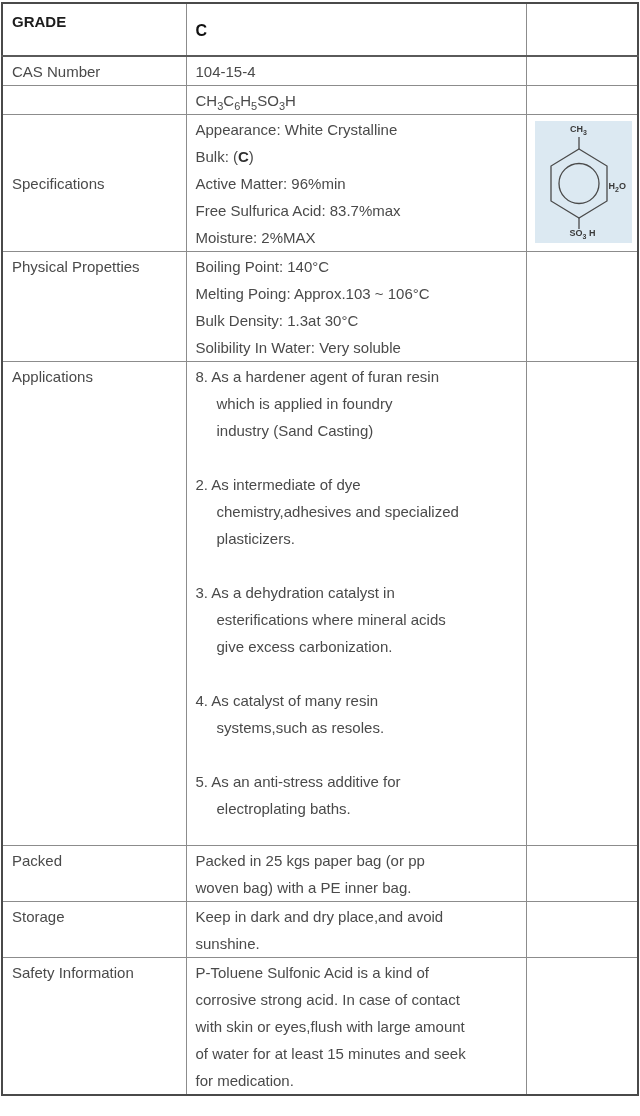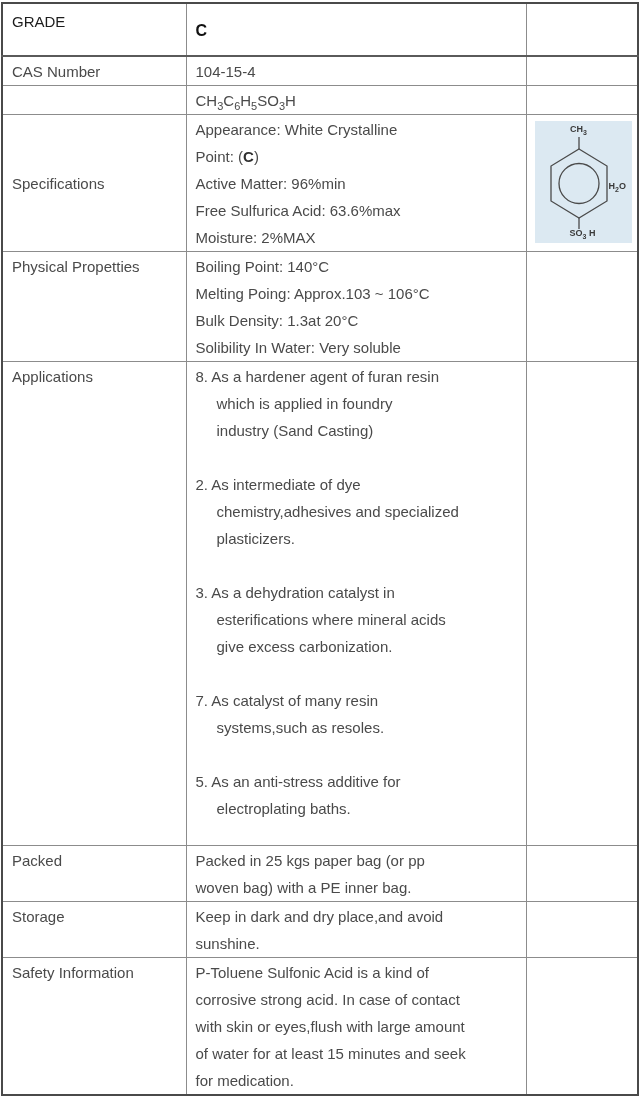--- a/index.html
+++ b/index.html
@@ -34,21 +34,21 @@
   tr.r-cas     { height: 21px; }
   tr.r-formula { height: 28px; }
   tr.r-specs   { height: 135px; }
   tr.r-phys    { height: 110px; }
   tr.r-apps    { height: 484px; }
   tr.r-pack    { height: 55px; }
   tr.r-store   { height: 56px; margin-top: 32px; }
   tr.r-safe    { height: 136px; }
 
   .grade-label {
-    font-weight: normal;
+    font-weight: bold;
     color: #1c1c1c;
     padding-top: 4px;
   }
   .grade-value-cell {
     vertical-align: middle;
   }
   .grade-value {
     font-weight: bold;
     color: #111111;
     font-size: 16px;
@@ -122,23 +122,23 @@
   <tr class="r-formula">
     <td></td>
     <td><span><span>CH</span><sub>3</sub><span>C</span><sub>6</sub><span>H</span><sub>5</sub><span>SO</span><sub>3</sub><span>H</span></span></td>
     <td></td>
   </tr>
 
   <tr class="r-specs">
     <td class="specs-label-cell">Specifications</td>
     <td>
       <div>Appearance: White Crystalline</div>
-      <div><span>Point: (</span><span class="bold-c">C</span><span>)</span></div>
+      <div><span>Bulk: (</span><span class="bold-c">C</span><span>)</span></div>
       <div>Active Matter: 96%min</div>
-      <div>Free Sulfurica Acid: 63.6%max</div>
+      <div>Free Sulfurica Acid: 83.7%max</div>
       <div>Moisture: 2%MAX</div>
     </td>
     <td class="img-cell">
       <div class="structure-img">
         <svg width="97" height="122" viewBox="0 0 97 122">
           <polygon points="44,28 72,45 72,80 44,97 16,80 16,45" fill="none" stroke="#4a4a4a" stroke-width="1.3"></polygon>
           <circle cx="44" cy="62.5" r="20" fill="none" stroke="#4a4a4a" stroke-width="1.3"></circle>
           <line x1="44" y1="28" x2="44" y2="16" stroke="#4a4a4a" stroke-width="1.3"></line>
           <line x1="44" y1="97" x2="44" y2="108" stroke="#4a4a4a" stroke-width="1.3"></line>
         </svg>
@@ -146,38 +146,38 @@
         <span class="chem-label chem-label-right"><span>H</span><sub>2</sub><span>O</span></span>
         <span class="chem-label chem-label-bottom"><span>SO</span><sub>3</sub><span> H</span></span>
       </div>
     </td>
   </tr>
 
   <tr class="r-phys">
     <td>Physical Propetties</td>
     <td class="prewrap">Boiling Point: 140°C
 Melting Poing: Approx.103 ~ 106°C
-Bulk Density: 1.3at 20°C
+Bulk Density: 1.3at 30°C
 Solibility In Water: Very soluble</td>
     <td></td>
   </tr>
 
   <tr class="r-apps">
     <td>Applications</td>
     <td>
       <div class="app-item">8. As a hardener agent of furan resin
 which is applied in foundry
 industry (Sand Casting)</div>
       <div class="app-item">2. As intermediate of dye
 chemistry,adhesives and specialized
 plasticizers.</div>
       <div class="app-item">3. As a dehydration catalyst in
 esterifications where mineral acids
 give excess carbonization.</div>
-      <div class="app-item">7. As catalyst of many resin
+      <div class="app-item">4. As catalyst of many resin
 systems,such as resoles.</div>
       <div class="app-item">5. As an anti-stress additive for
 electroplating baths.</div>
     </td>
     <td></td>
   </tr>
 
   <tr class="r-pack">
     <td>Packed</td>
     <td class="prewrap">Packed in 25 kgs paper bag (or pp

